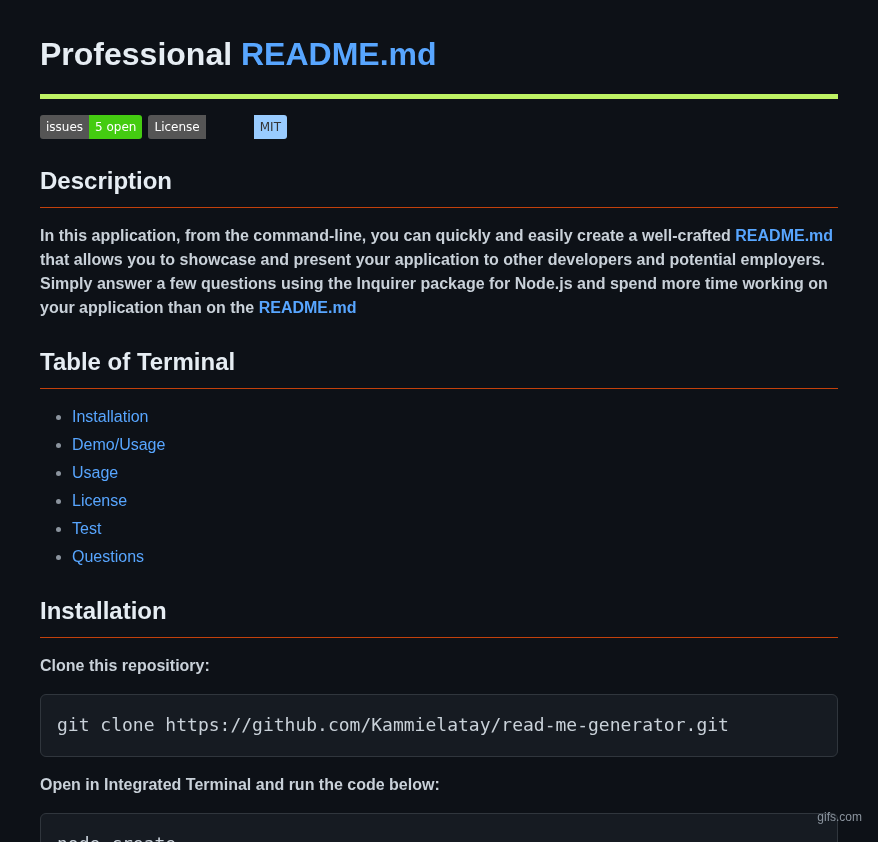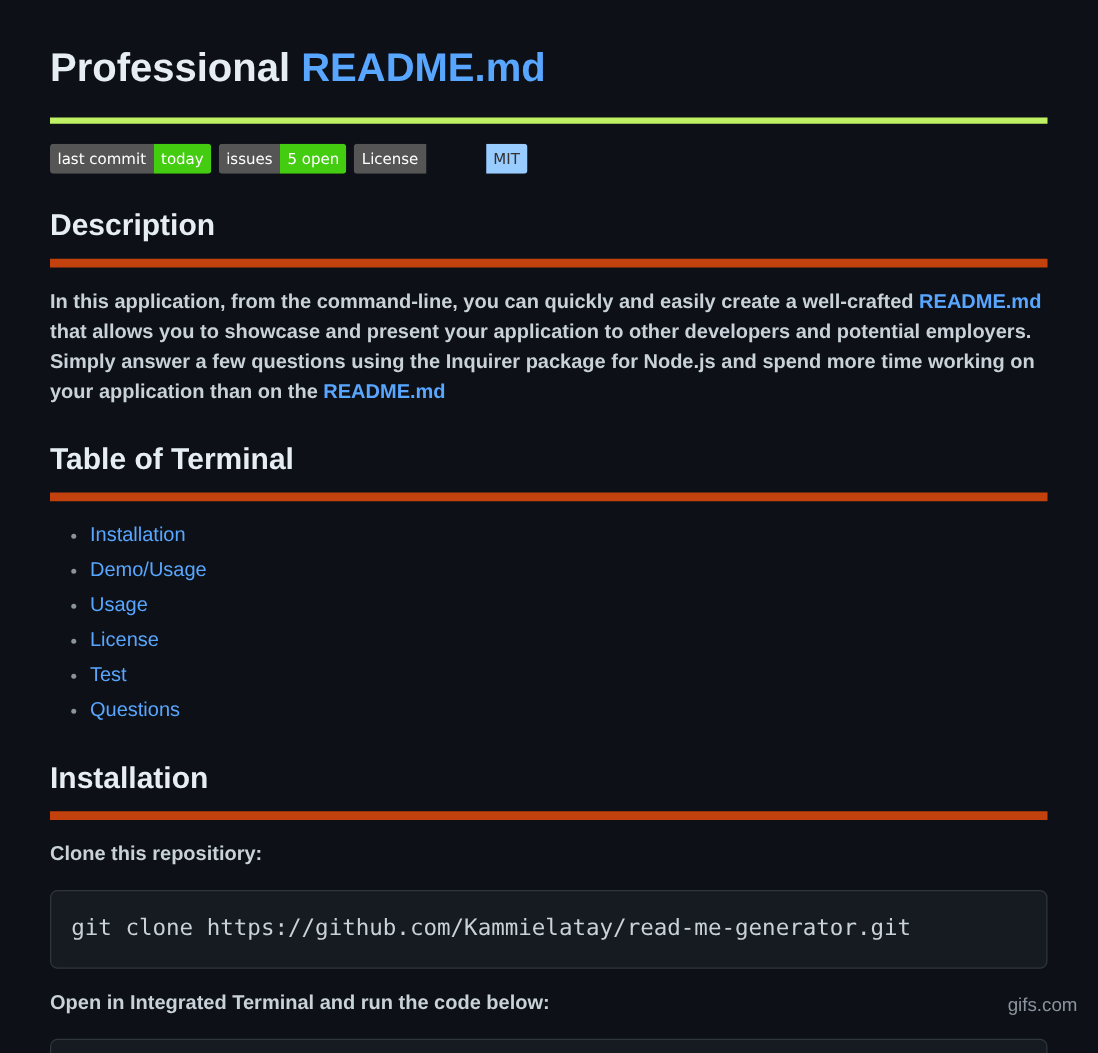--- a/index.html
+++ b/index.html
@@ -68,21 +68,21 @@
       margin-left: 48px;
     }
 
     h2 {
       font-size: 1.5em;
       font-weight: 600;
       color: #e6edf3;
       margin-top: 24px;
       margin-bottom: 16px;
       padding-bottom: 8px;
-      border-bottom: 7px solid #c2410c;
+      border-bottom: 1px solid #c2410c;
     }
 
     p {
       margin-bottom: 16px;
       color: #c9d1d9;
       font-weight: bold;
     }
 
     a {
       color: #58a6ff;
@@ -109,38 +109,34 @@
       padding: 16px;
       margin-bottom: 16px;
       font-family: 'SFMono-Regular', Consolas, 'Liberation Mono', Menlo, monospace;
       font-size: 18px;
       color: #c9d1d9;
       overflow-x: auto;
     }
 
     .gifs-watermark {
       position: fixed;
-      bottom: 26px;
+      bottom: 16px;
       right: 16px;
       color: #8b949e;
-      font-size: 15px;
+      font-size: 12px;
     }
   </style>
 </head>
 <body>
 
 <h1 class="page-title">
   <span>Professional </span><a class="readme-link" href="#">README.md</a>
 </h1>
 
 <div class="badges">
-  <span class="badge">
-    <span class="badge-left">last commit</span>
-    <span class="badge-right-green">today</span>
-  </span>
   <span class="badge">
     <span class="badge-left">issues</span>
     <span class="badge-right-green">5 open</span>
   </span>
   <span class="badge">
     <span class="badge-left">License</span>
     <span class="badge-right-mint">MIT</span>
   </span>
 </div>
 

